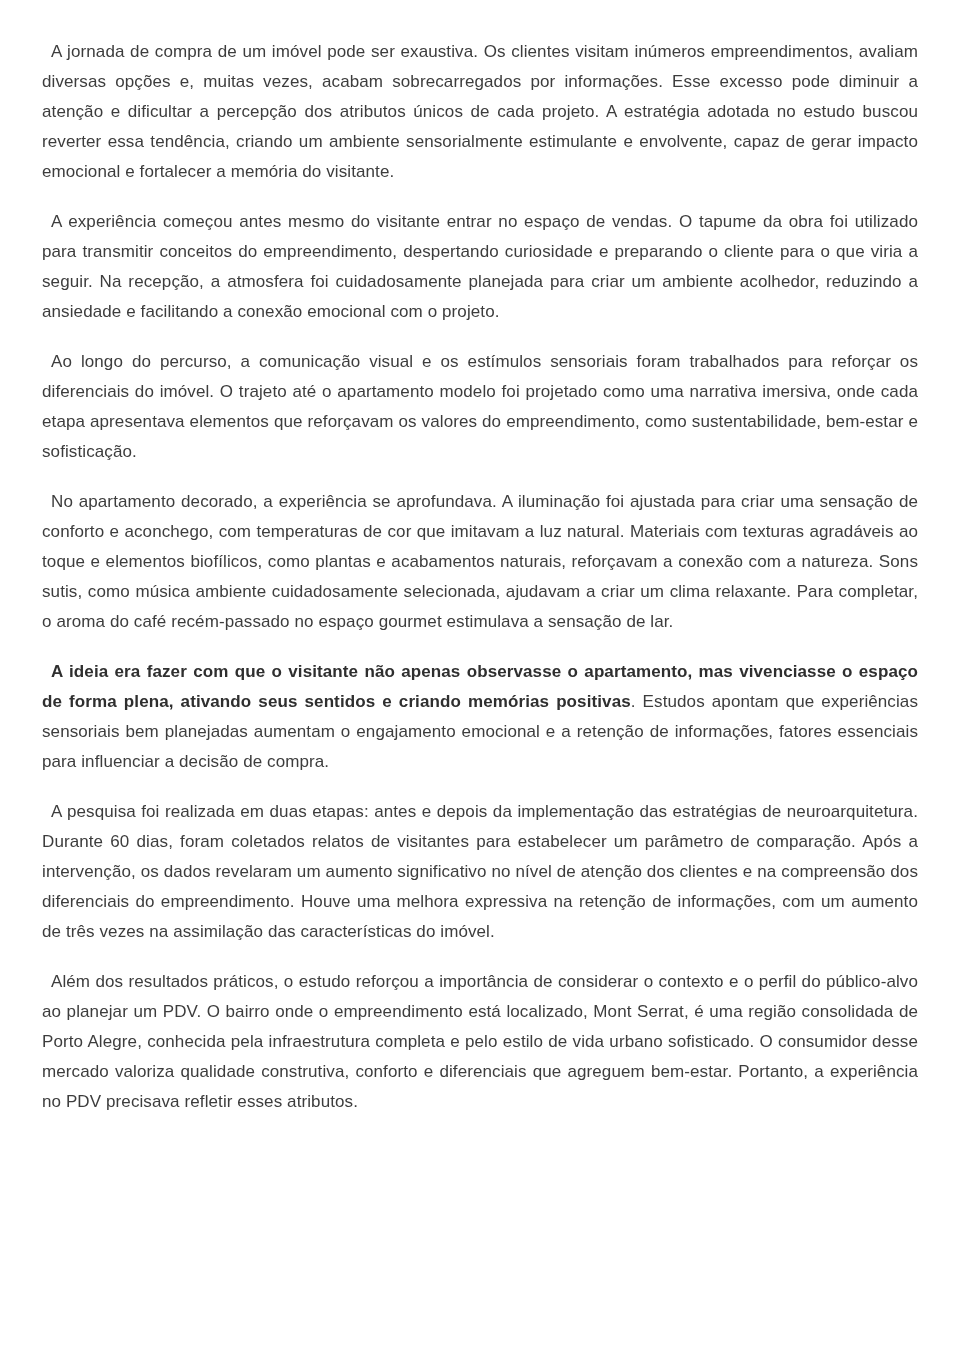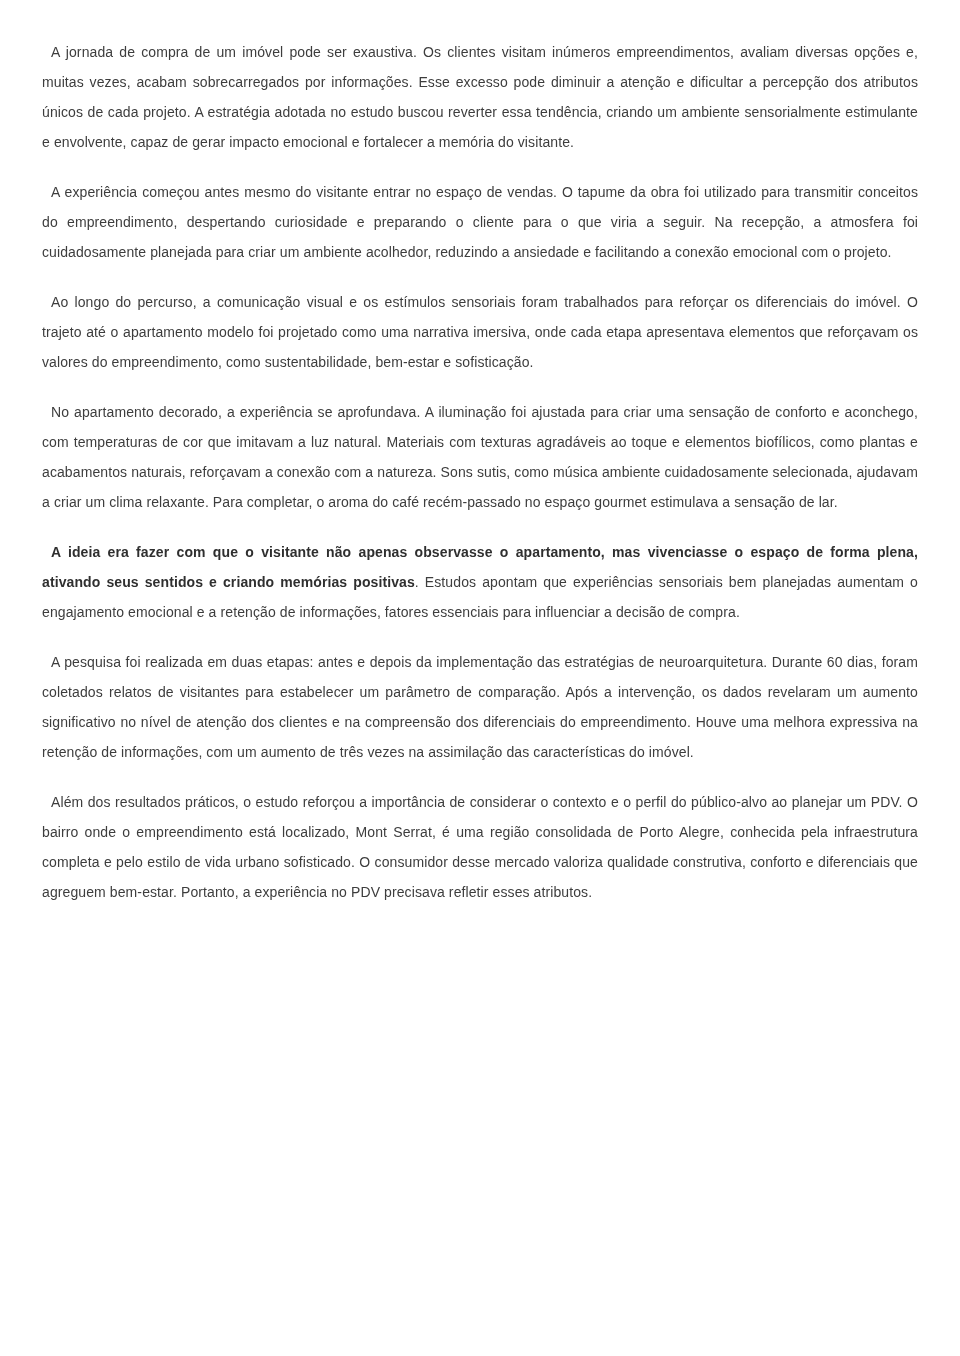--- a/index.html
+++ b/index.html
@@ -15,21 +15,21 @@
   }
   .page {
     box-sizing: border-box;
     width: 960px;
     height: 1356px;
     padding: 37px 42px 0 42px;
     background: #ffffff;
   }
   .article p.para {
     margin: 0 0 20px 0;
-    font-size: 14px;
+    font-size: 17px;
     line-height: 30px;
     color: #3d3d3d;
     text-align: justify;
     text-indent: 9px;
     letter-spacing: 0.1px;
   }
   .article p.para strong {
     font-weight: 700;
     color: #2f2f2f;
     margin-top: 12px;

